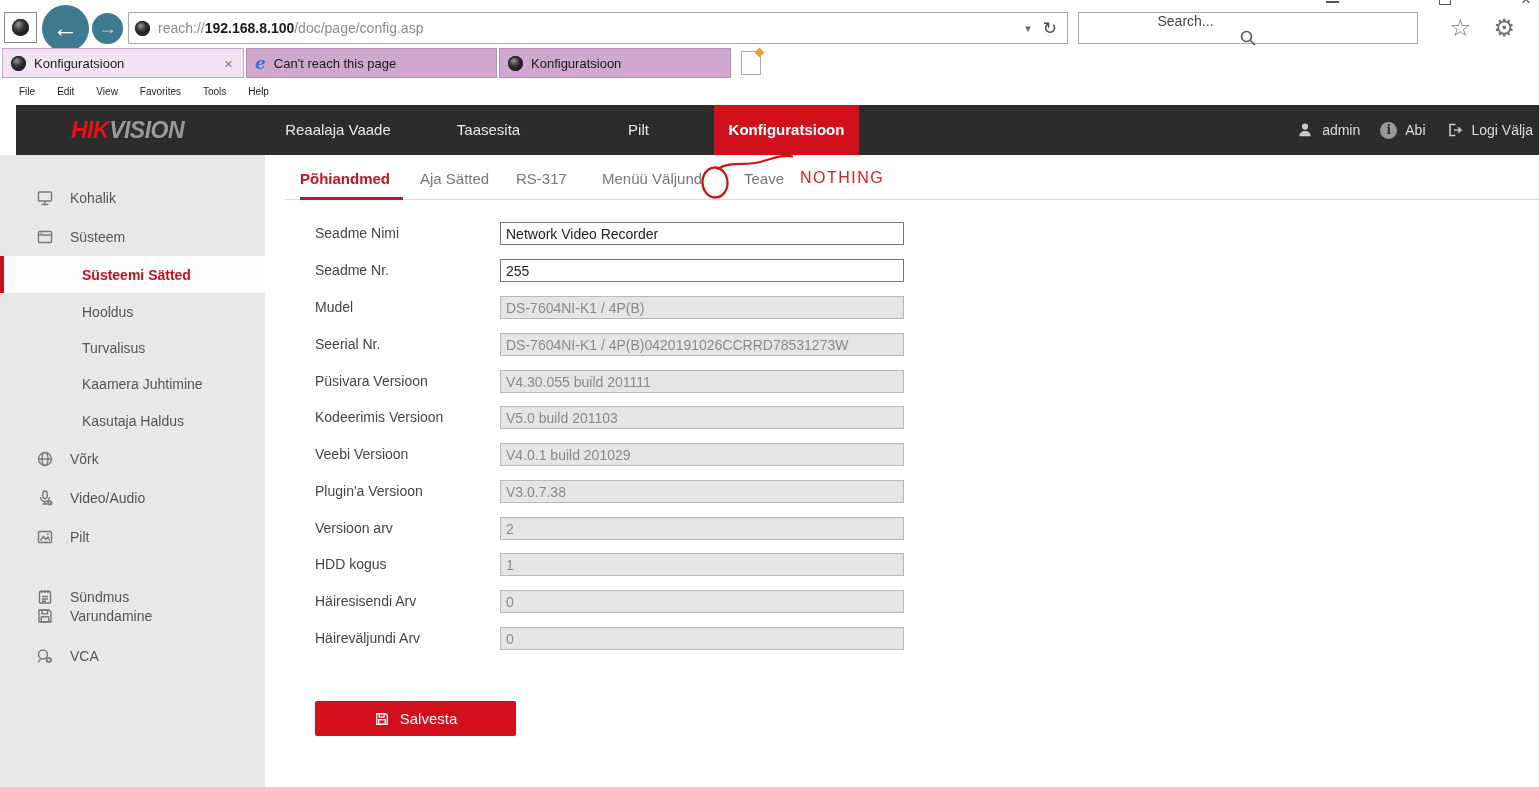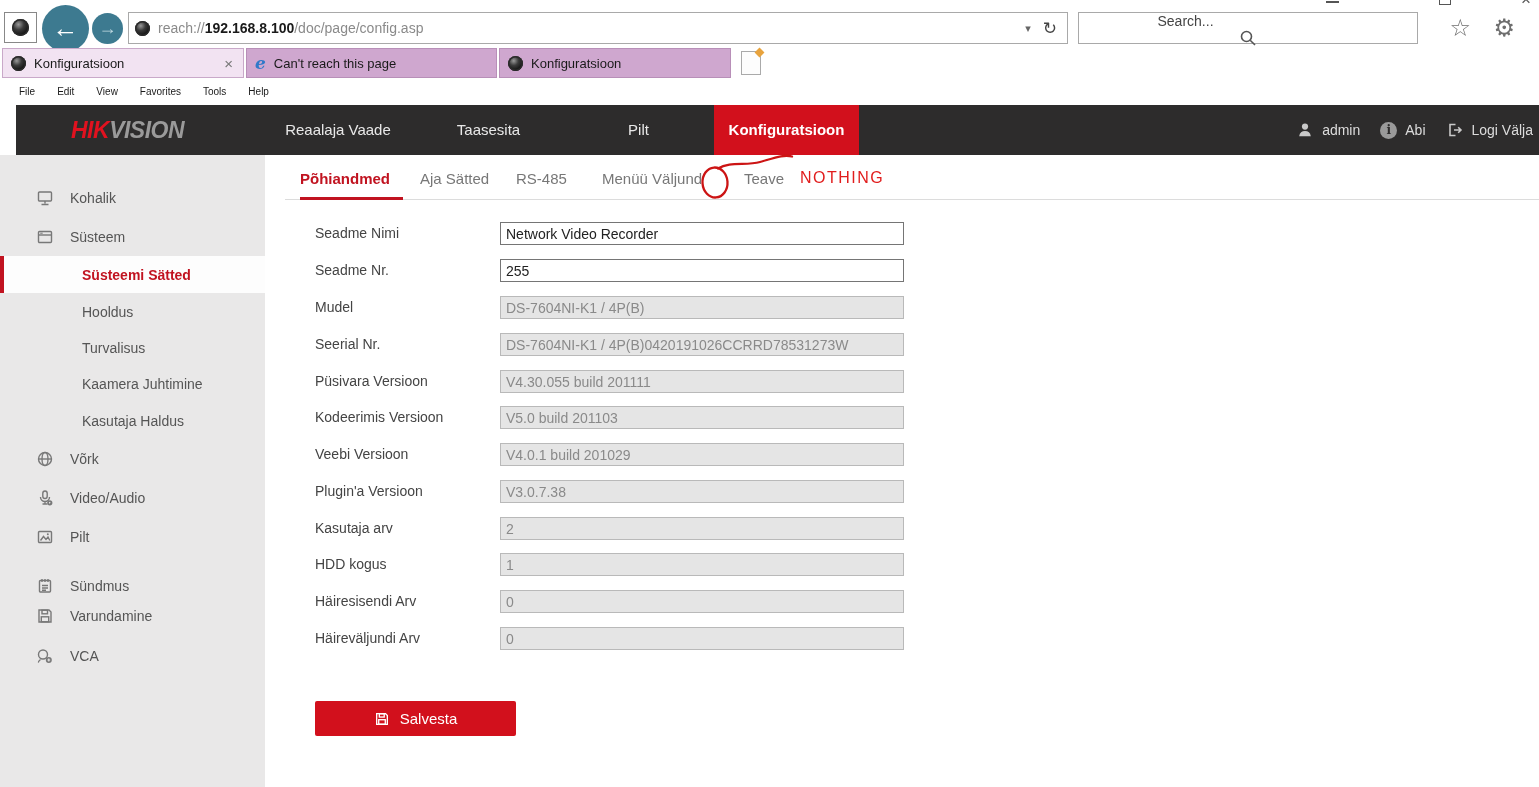--- a/index.html
+++ b/index.html
@@ -238,21 +238,21 @@
       <span class="s-label">Video/Audio</span>
     </div>
     <div class="side-item" style="top:364px">
       <svg class="s-icon" viewBox="0 0 18 18" fill="none" stroke="#787878" stroke-width="1.4">
           <rect x="2.5" y="3.5" width="13" height="11" rx="1"></rect>
           <path d="M4.5 12.5l3-4 2.5 3 2-2.5 1.8 3.5"></path>
           <circle cx="11.8" cy="6.3" r="1" fill="#787878" stroke="none"></circle>
         </svg>
       <span class="s-label">Pilt</span>
     </div>
-    <div class="side-item" style="top:413px">
+    <div class="side-item" style="top:424px">
       <svg class="s-icon" viewBox="0 0 18 18" fill="none" stroke="#787878" stroke-width="1.4">
           <rect x="3.5" y="3.5" width="11" height="11.5" rx="1"></rect>
           <path d="M6 2v3M9 2v3M12 2v3M6 8.5h6M6 11h6M6 13.2h4"></path>
         </svg>
       <span class="s-label">Sündmus</span>
     </div>
     <div class="side-item" style="top:443px">
       <svg class="s-icon" viewBox="0 0 18 18" fill="none" stroke="#787878" stroke-width="1.4">
           <path d="M3 3h10l2 2v10H3z"></path>
           <rect x="6" y="3.2" width="5.5" height="3.6"></rect>
@@ -268,21 +268,21 @@
           <path d="M11.4 13h2.8M12.8 11.6v2.8" stroke="#e9e8e8" stroke-width="1.1"></path>
         </svg>
       <span class="s-label">VCA</span>
     </div>
   </div>
 
   <div class="content">
     <div class="tabstrip-line"></div>
     <span class="ctab ctab-0">Põhiandmed</span>
     <span class="ctab ctab-1">Aja Sätted</span>
-    <span class="ctab ctab-2">RS-485</span>
+    <span class="ctab ctab-2">RS-317</span>
     <span class="ctab ctab-3">Menüü Väljund</span>
     <span class="ctab ctab-4">Teave</span>
     <div class="ctab-underline"></div>
 
     <div class="frow" style="top:67px">
       <label>Seadme Nimi</label>
       <input type="text" value="Network Video Recorder" style="">
     </div>
     <div class="frow" style="top:104px">
       <label>Seadme Nr.</label>
@@ -306,21 +306,21 @@
     </div>
     <div class="frow" style="top:288px">
       <label>Veebi Versioon</label>
       <input type="text" class="ro" readonly="" value="V4.0.1 build 201029" style="">
     </div>
     <div class="frow" style="top:325px">
       <label>Plugin'a Versioon</label>
       <input type="text" class="ro" readonly="" value="V3.0.7.38" style="">
     </div>
     <div class="frow" style="top:362px">
-      <label>Kasutaja arv</label>
+      <label>Versioon arv</label>
       <input type="text" class="ro" readonly="" value="2" style="">
     </div>
     <div class="frow" style="top:398px">
       <label>HDD kogus</label>
       <input type="text" class="ro" readonly="" value="1" style="">
     </div>
     <div class="frow" style="top:435px">
       <label>Häiresisendi Arv</label>
       <input type="text" class="ro" readonly="" value="0" style="">
     </div>

